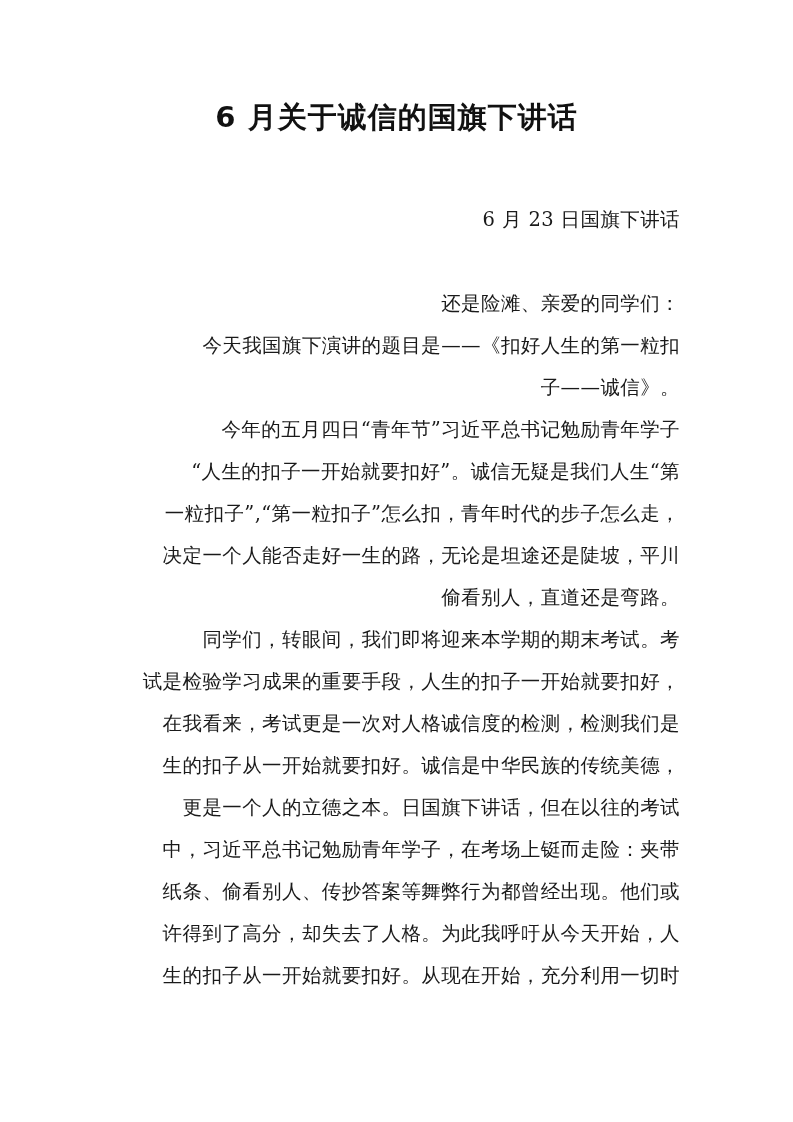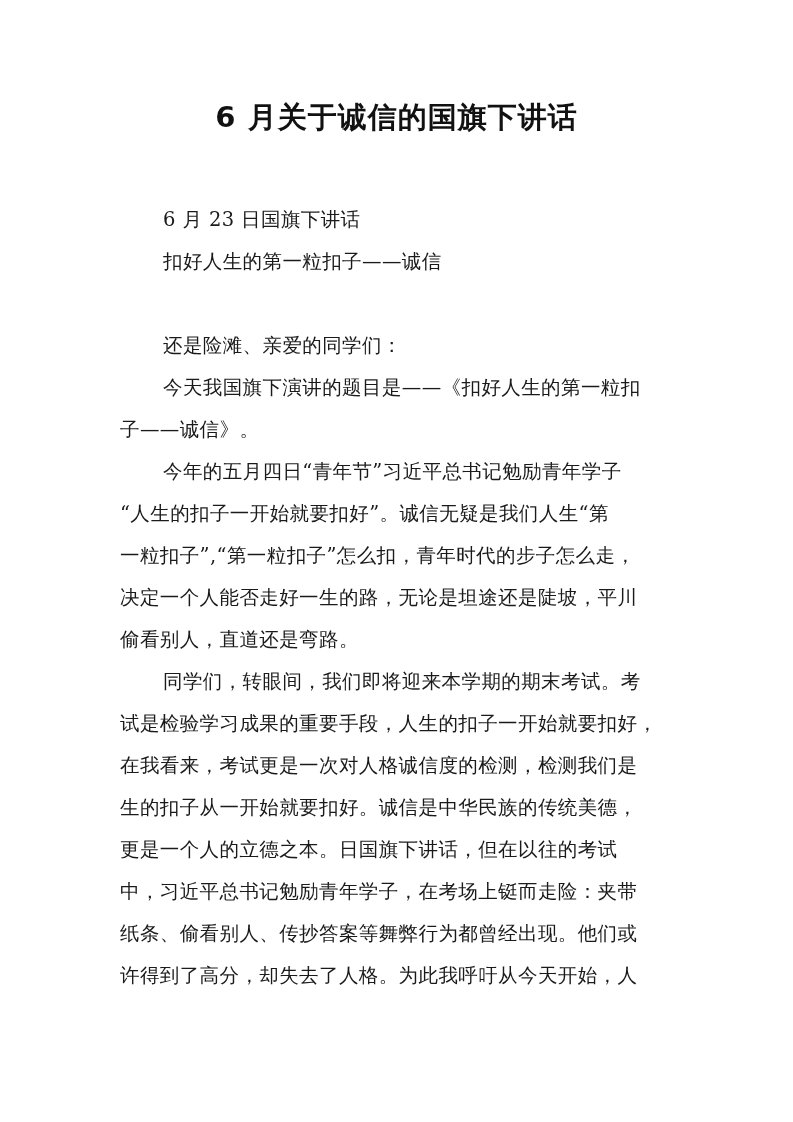--- a/index.html
+++ b/index.html
@@ -35,20 +35,21 @@
       letter-spacing: 1px;
       color: #111111;
       line-height: 40px;
       white-space: nowrap;
     }
     .body {
       position: absolute;
       left: 120px;
       top: 199px;
       width: 560px;
+      text-align: right;
     }
     .line {
       height: 42px;
       line-height: 42px;
       font-size: 19.5px;
       white-space: nowrap;
       letter-spacing: 0.4px;
     }
     .indent {
       padding-left: 43px;
@@ -60,21 +61,20 @@
 </head>
 <body>
 
 <div class="page">
 
   <div class="title">6 月关于诚信的国旗下讲话</div>
 
   <div class="body">
 
     <div class="line indent">6 月 23 日国旗下讲话</div>
-    <div class="line indent">扣好人生的第一粒扣子——诚信</div>
 
     <div class="blank"></div>
 
     <div class="line indent">还是险滩、亲爱的同学们：</div>
 
     <div>
       <div class="line indent">今天我国旗下演讲的题目是——《扣好人生的第一粒扣</div>
       <div class="line">子——诚信》。</div>
     </div>
 
@@ -88,16 +88,17 @@
 
     <div>
       <div class="line indent">同学们，转眼间，我们即将迎来本学期的期末考试。考</div>
       <div class="line">试是检验学习成果的重要手段，人生的扣子一开始就要扣好，</div>
       <div class="line">在我看来，考试更是一次对人格诚信度的检测，检测我们是</div>
       <div class="line">生的扣子从一开始就要扣好。诚信是中华民族的传统美德，</div>
       <div class="line">更是一个人的立德之本。日国旗下讲话，但在以往的考试</div>
       <div class="line">中，习近平总书记勉励青年学子，在考场上铤而走险：夹带</div>
       <div class="line">纸条、偷看别人、传抄答案等舞弊行为都曾经出现。他们或</div>
       <div class="line">许得到了高分，却失去了人格。为此我呼吁从今天开始，人</div>
+      <div class="line">生的扣子从一开始就要扣好。从现在开始，充分利用一切时</div>
     </div>
 
   </div>
 </div>
 
 </body></html>

